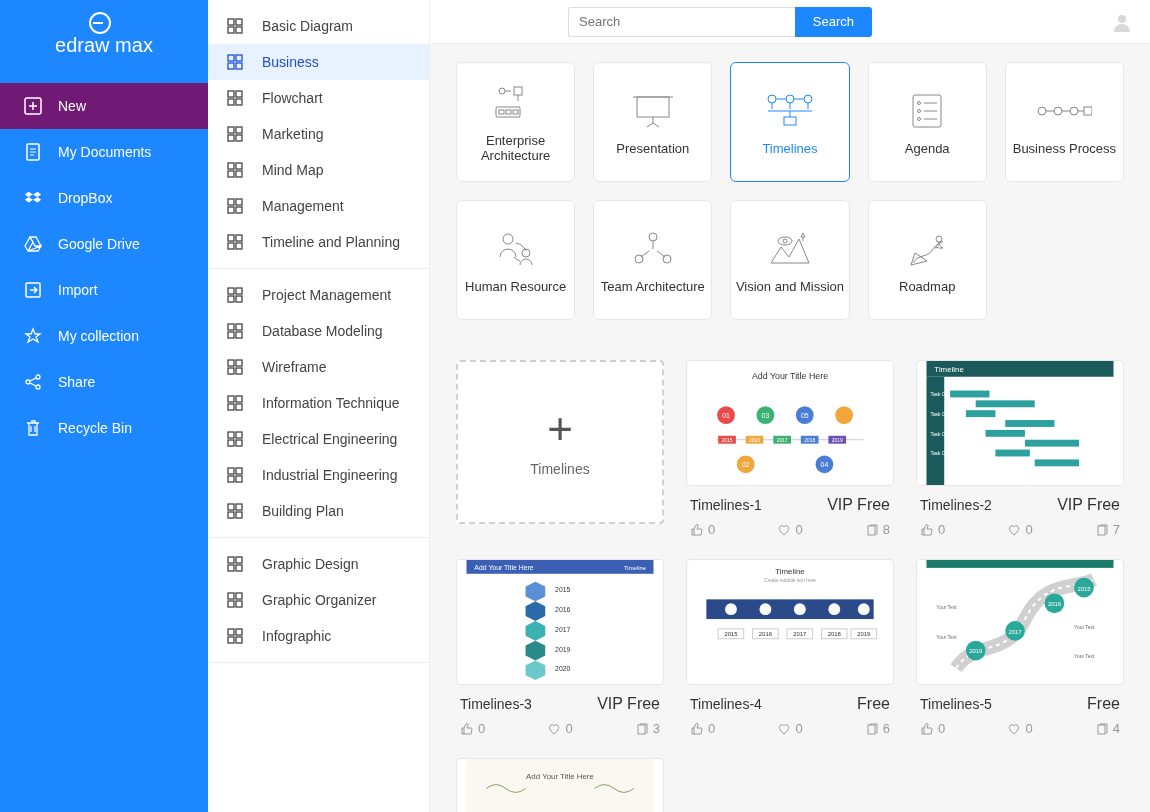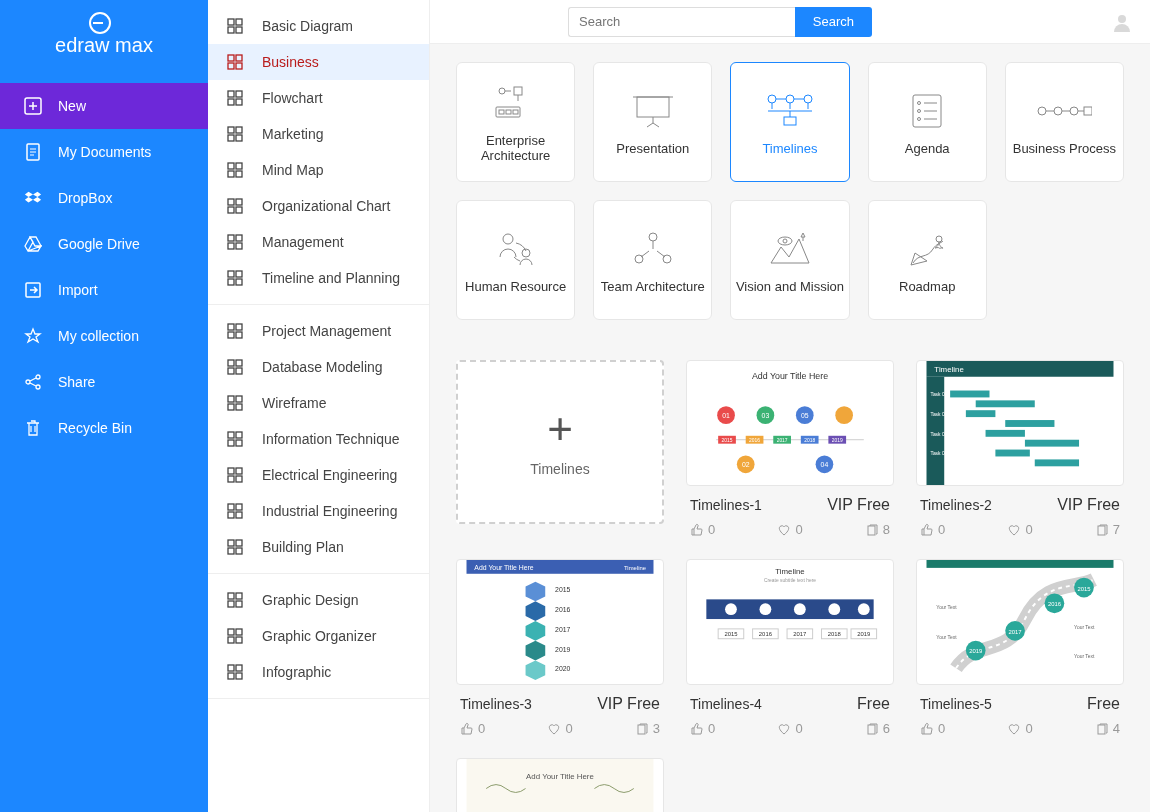--- a/index.html
+++ b/index.html
@@ -9,31 +9,31 @@
     
     
     .sidebar { width: 208px; background: #1c87ff; color: #fff; display: flex; flex-direction: column; flex-shrink: 0; }
     .logo { display: flex; align-items: center; padding: 12px 18px; font-size: 20px; font-weight: 400; flex-direction: column; }
     .logo svg { margin-right: 8px; }
     .profile { text-align: center; padding: 18px 0 14px; }
     .avatar { width: 72px; height: 72px; border-radius: 50%; background: #e8eef5; margin: 0 auto 12px; display: flex; align-items: center; justify-content: center; }
     .username { font-size: 14px; }
     .nav-list { margin-top: 14px; }
     .nav-item { display: flex; align-items: center; padding: 14px 22px; cursor: pointer; }
-    .nav-item.active { background: #6d28d9; }
+    .nav-item.active { background: #701a75; }
     .nav-item .icon { width: 22px; margin-right: 14px; display: flex; justify-content: center; }
     .nav-item span { font-size: 14px; }
     
     
     .categories { width: 222px; background: #fff; border-right: 1px solid #eee; overflow-y: auto; flex-shrink: 0; position: relative; }
     .categories::-webkit-scrollbar { width: 6px; }
     .categories::-webkit-scrollbar-thumb { background: #ccc; border-radius: 3px; }
     .cat-group { padding: 8px 0; border-bottom: 1px solid #eee; }
     .cat-item { display: flex; align-items: center; padding: 9px 18px; cursor: pointer; color: #444; }
-    .cat-item.active { background: #e8f2ff; color: #b91c1c; }
+    .cat-item.active { background: #e8f2ff; color: #1d4ed8; }
     .cat-item .icon { width: 26px; margin-right: 10px; display: flex; justify-content: flex-start; }
     
     
     .main { flex: 1; display: flex; flex-direction: column; background: #f6f6f6; overflow: hidden; }
     .topbar { height: 44px; display: flex; align-items: center; padding: 0 18px; background: #fff; border-bottom: 1px solid #eee; }
     .search-wrap { margin-left: auto; margin-right: auto; display: flex; align-items: center; width: 304px; }
     .search-input { flex: 1; height: 30px; border: 1px solid #ddd; border-right: none; padding: 0 10px; font-size: 13px; outline: none; border-radius: 3px 0 0 3px; }
     .search-btn { height: 30px; padding: 0 18px; background: #1c87ff; color: #fff; border: none; font-size: 13px; cursor: pointer; border-radius: 0 3px 3px 0; }
     .user-icon { margin-left: auto; color: #ccc; }
     
@@ -200,31 +200,20 @@
         <div class="cat-item">
           <span class="icon">
             <svg width="18" height="18" viewBox="0 0 18 18">
               <rect x="2" y="2" width="6" height="6" fill="none" stroke="currentColor" stroke-width="1.3"></rect>
               <rect x="10" y="2" width="6" height="6" fill="none" stroke="currentColor" stroke-width="1.3"></rect>
               <rect x="2" y="10" width="6" height="6" fill="none" stroke="currentColor" stroke-width="1.3"></rect>
               <rect x="10" y="10" width="6" height="6" fill="none" stroke="currentColor" stroke-width="1.3"></rect>
             </svg>
           </span>
           <span>Mind Map</span>
-        </div>
-        <div class="cat-item">
-          <span class="icon">
-            <svg width="18" height="18" viewBox="0 0 18 18">
-              <rect x="2" y="2" width="6" height="6" fill="none" stroke="currentColor" stroke-width="1.3"></rect>
-              <rect x="10" y="2" width="6" height="6" fill="none" stroke="currentColor" stroke-width="1.3"></rect>
-              <rect x="2" y="10" width="6" height="6" fill="none" stroke="currentColor" stroke-width="1.3"></rect>
-              <rect x="10" y="10" width="6" height="6" fill="none" stroke="currentColor" stroke-width="1.3"></rect>
-            </svg>
-          </span>
-          <span>Organizational Chart</span>
         </div>
         <div class="cat-item">
           <span class="icon">
             <svg width="18" height="18" viewBox="0 0 18 18">
               <rect x="2" y="2" width="6" height="6" fill="none" stroke="currentColor" stroke-width="1.3"></rect>
               <rect x="10" y="2" width="6" height="6" fill="none" stroke="currentColor" stroke-width="1.3"></rect>
               <rect x="2" y="10" width="6" height="6" fill="none" stroke="currentColor" stroke-width="1.3"></rect>
               <rect x="10" y="10" width="6" height="6" fill="none" stroke="currentColor" stroke-width="1.3"></rect>
             </svg>
           </span>

